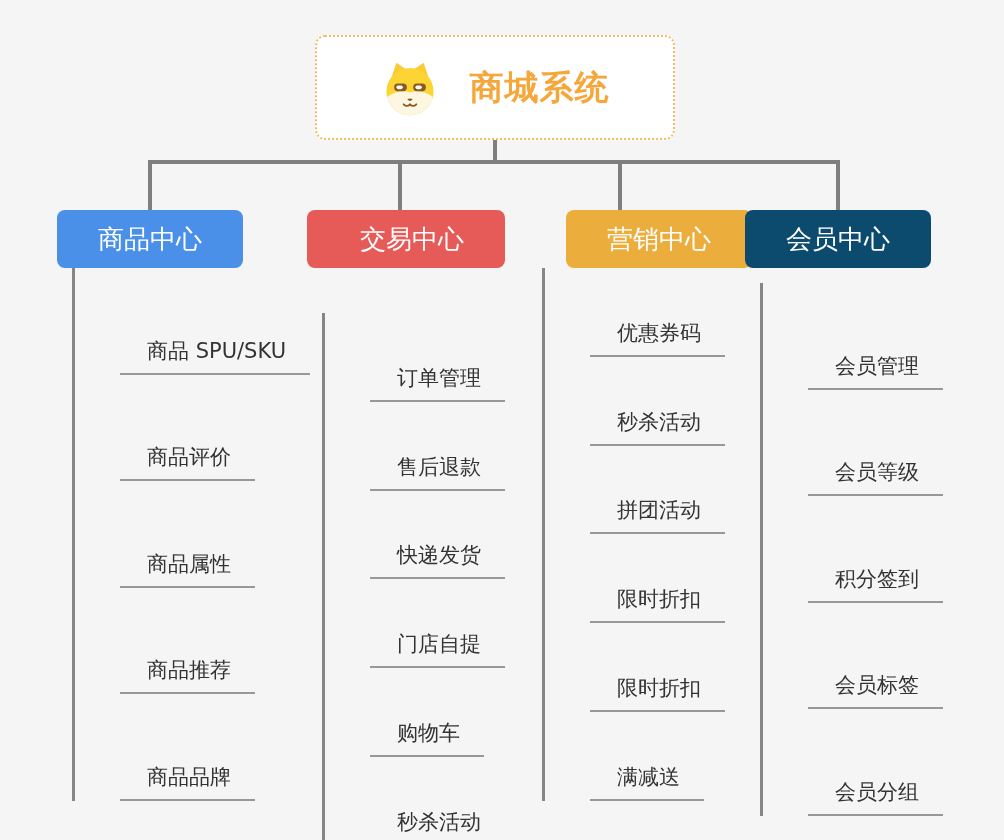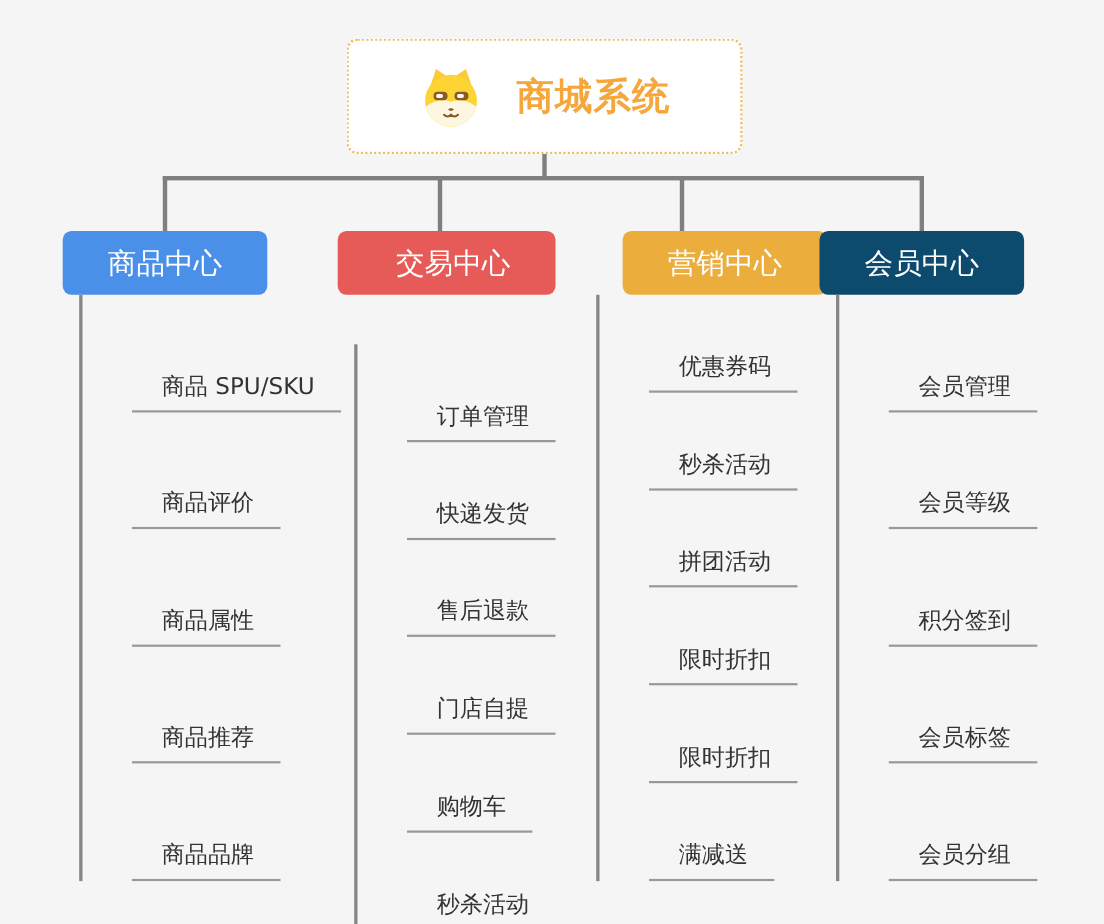--- a/index.html
+++ b/index.html
@@ -44,21 +44,21 @@
 
   
   .child-col{
     position:absolute;top:268px;height:533px;
     border-left:3px solid #868686;
     display:flex;flex-direction:column;
   }
   .child-col.c1{left:72px;}
   .child-col.c2{left:322px;margin-top:45px;}
   .child-col.c3{left:542px;}
-  .child-col.c4{left:760px;}
+  .child-col.c4{left:760px;margin-top:15px;}
   .child-item{flex:1 1 0;display:flex;align-items:flex-end;padding-left:48px;}
   .child-item > span{
     display:inline-block;margin-left:-3px;
     border-bottom:2px solid #989898;
     padding:0 24px 8px 27px;
     font-size:21px;color:#333333;white-space:nowrap;
   }
 </style>
 </head>
 <body>
@@ -112,24 +112,24 @@
     <div class="child-item">
         <span>商品品牌</span>
       </div>
   </div>
 
   <div class="child-col c2">
     <div class="child-item">
         <span>订单管理</span>
       </div>
     <div class="child-item">
-        <span>快递发货</span>
+        <span>售后退款</span>
       </div>
     <div class="child-item">
-        <span>售后退款</span>
+        <span>快递发货</span>
       </div>
     <div class="child-item">
         <span>门店自提</span>
       </div>
     <div class="child-item">
         <span>购物车</span>
       </div>
     <div class="child-item">
         <span>秒杀活动</span>
       </div>

